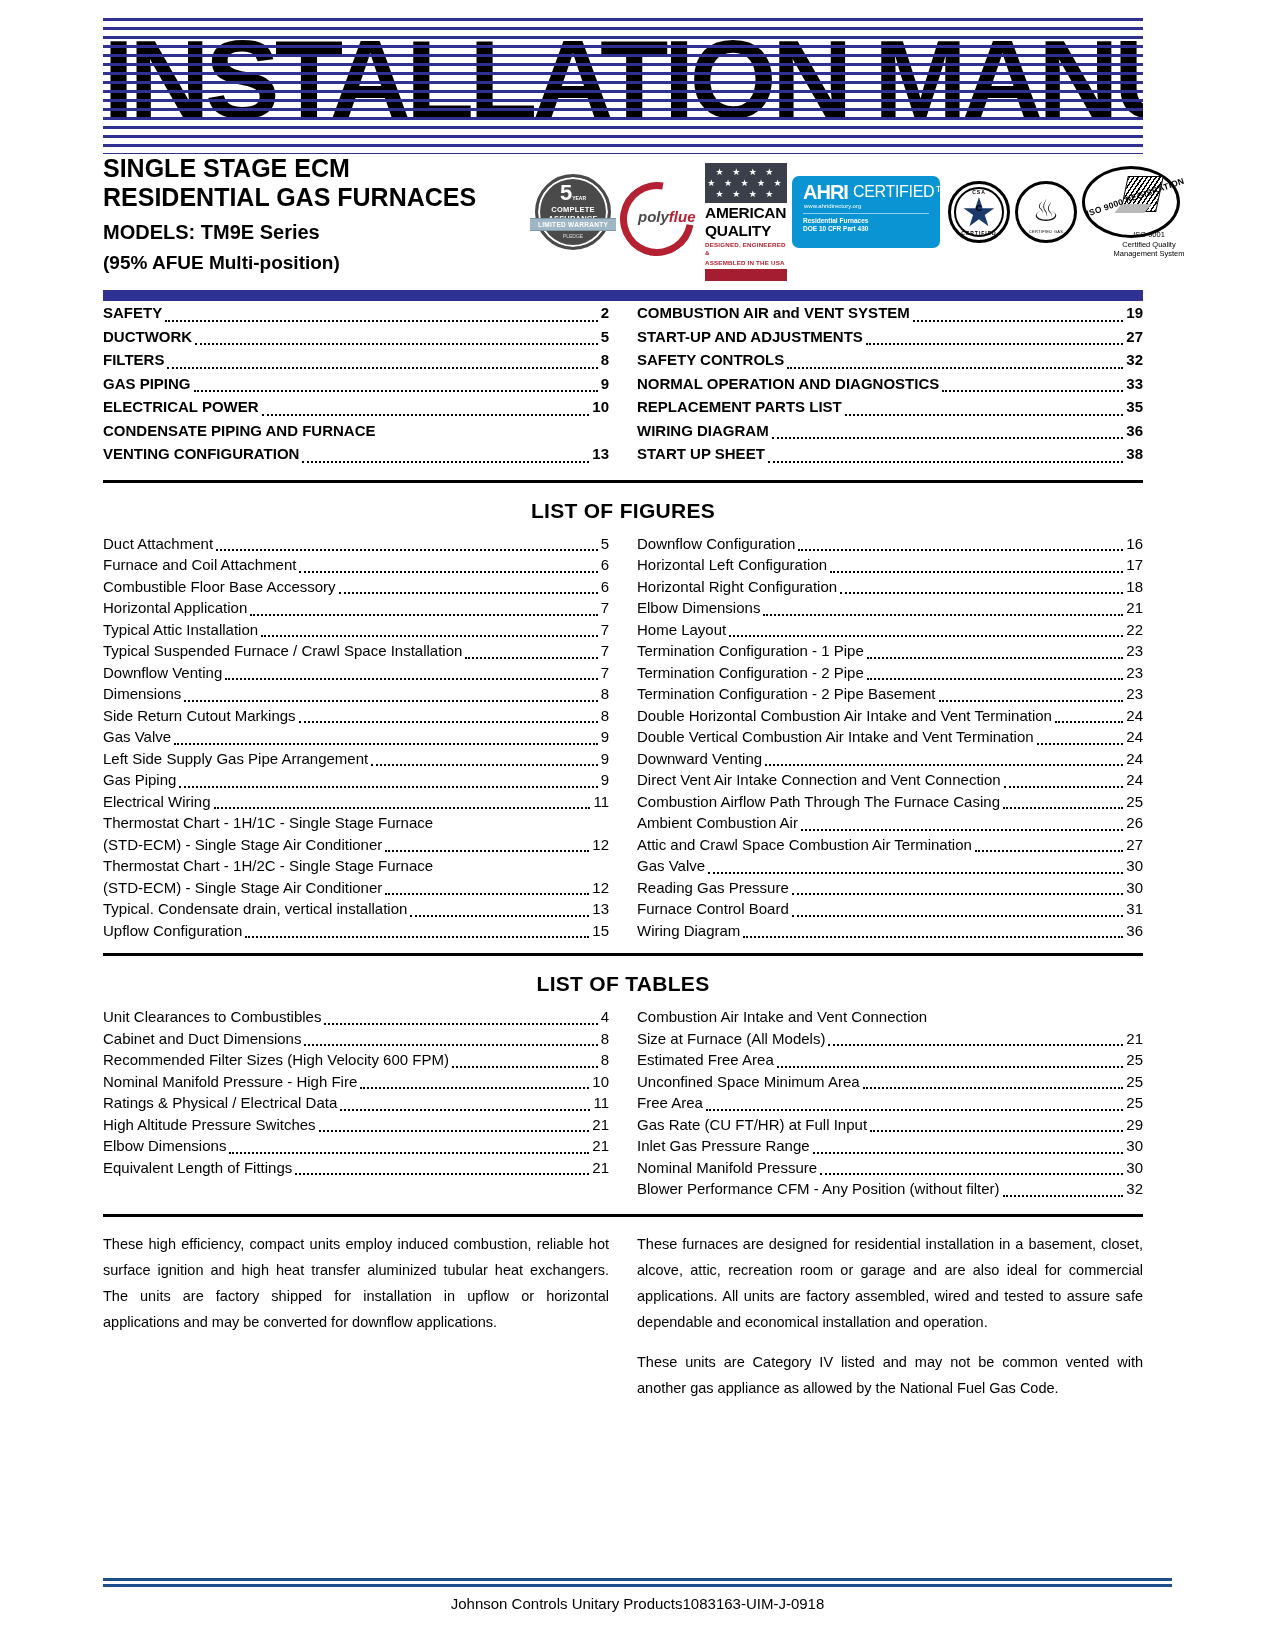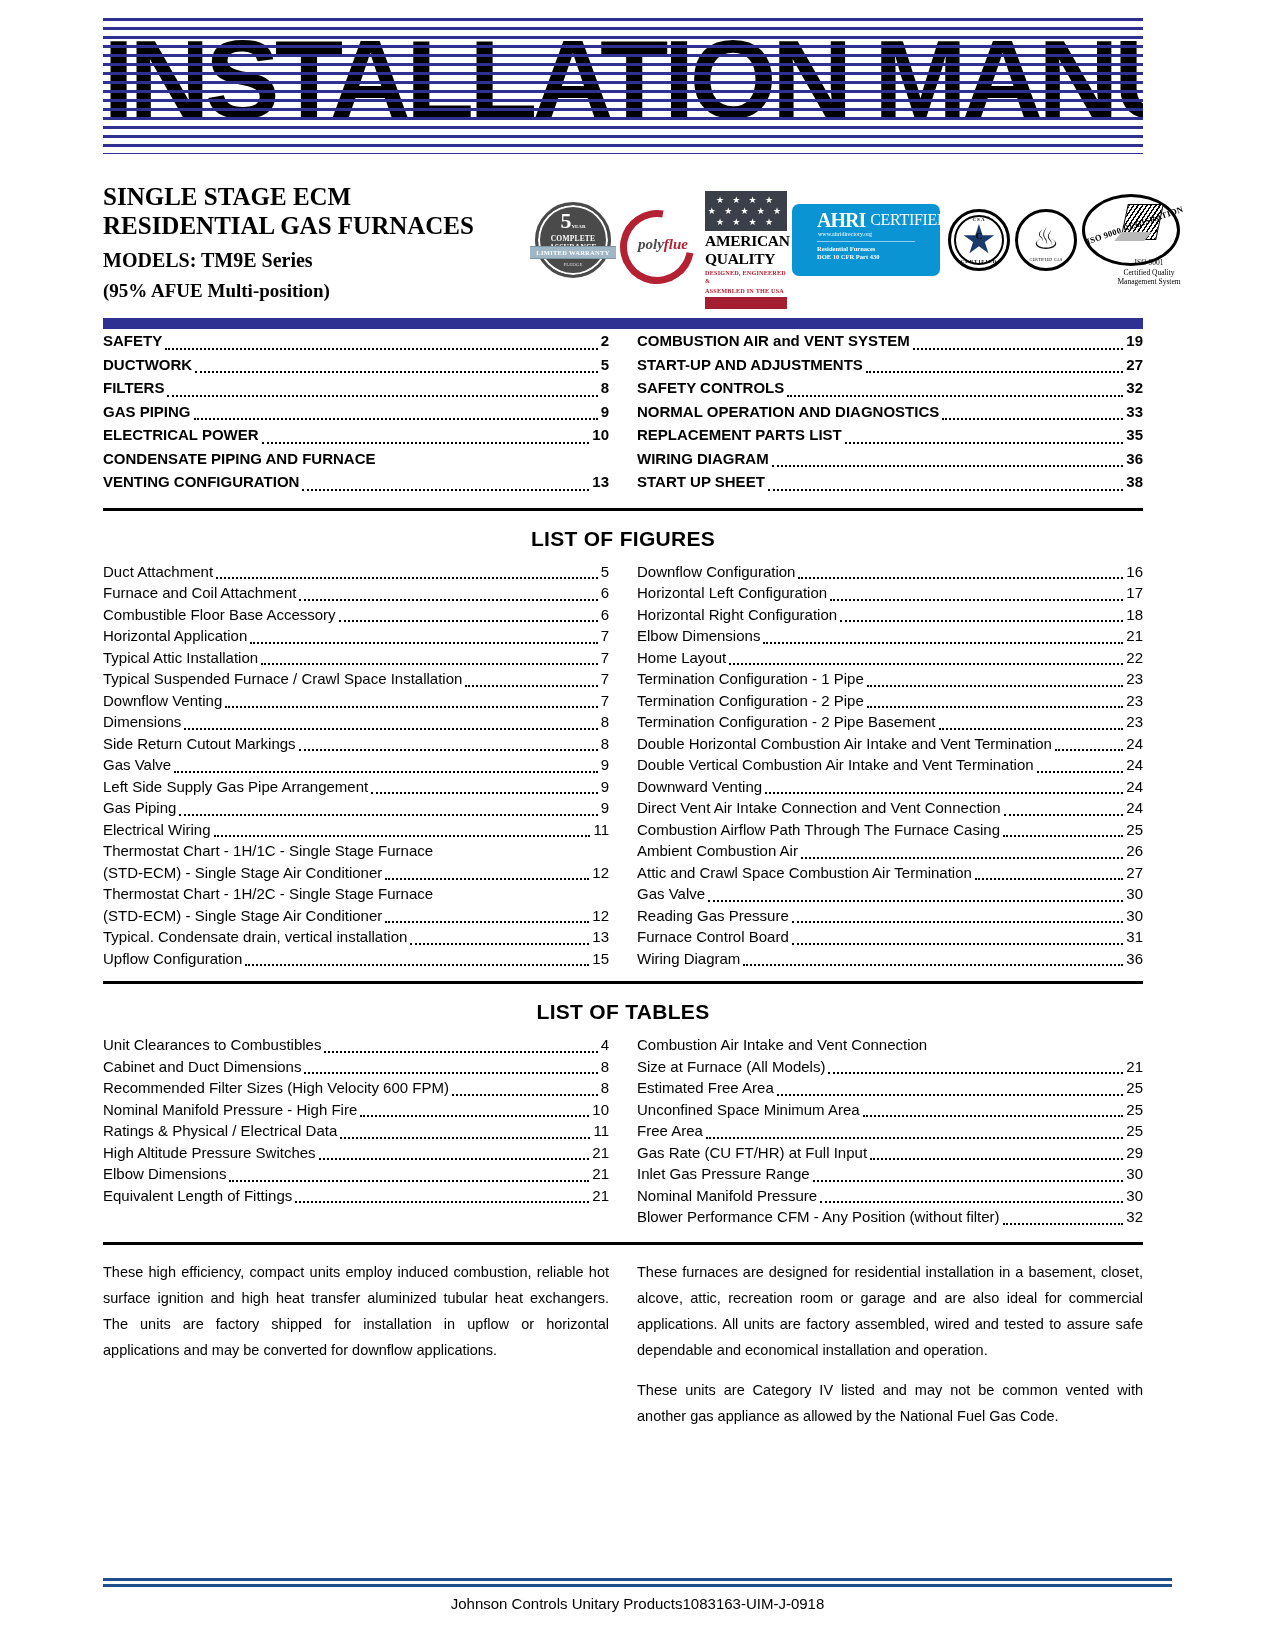--- a/index.html
+++ b/index.html
@@ -50,23 +50,22 @@
       to bottom,
       #2e3192 0px, #2e3192 3px,
       rgba(255,255,255,0) 3px, rgba(255,255,255,0) 9px
     );
     pointer-events:none;
   }
 
   
   .subtitle-block{
     position:relative;
-    margin-top:28px;
+    margin-top:0;
     height:128px;
-    font-family:Liberation Serif, serif;
   }
   .sub1{
     font-size:25px;font-weight:bold;line-height:29px;
     letter-spacing:0px;
   }
   .sub2{
     font-size:20px;font-weight:bold;line-height:32px;
     margin-top:4px;
   }
   .sub3{
@@ -131,21 +130,21 @@
   .logo-aq .sub{
     color:#b32133;font-size:6.2px;font-weight:bold;line-height:8px;margin-top:2px;
     letter-spacing:.2px;
   }
   .logo-aq .bar{height:12px;background:#a51d31;margin-top:2px;}
 
   
   .logo-ahri{width:148px;height:72px;}
   .logo-ahri .box{
     position:absolute;inset:0;background:#0a94d4;border-radius:7px;
-    padding:6px 25px;box-sizing:border-box;color:#fff;
+    padding:6px 11px;box-sizing:border-box;color:#fff;
   }
   .logo-ahri .row1{display:flex;align-items:flex-end;gap:5px;}
   .logo-ahri .ah{font-size:20px;font-weight:bold;letter-spacing:-1px;line-height:20px;}
   .logo-ahri .cert{font-size:16px;letter-spacing:-.3px;line-height:20px;}
   .logo-ahri .url{font-size:6px;margin-top:1px;margin-left:1px;}
   .logo-ahri .sep{border-top:1px solid rgba(255,255,255,.55);margin:4px 0 3px;}
   .logo-ahri .ln{font-size:6.5px;font-weight:bold;line-height:8px;}
 
   
   .logo-csa{width:62px;height:62px;margin-left:3px;}

